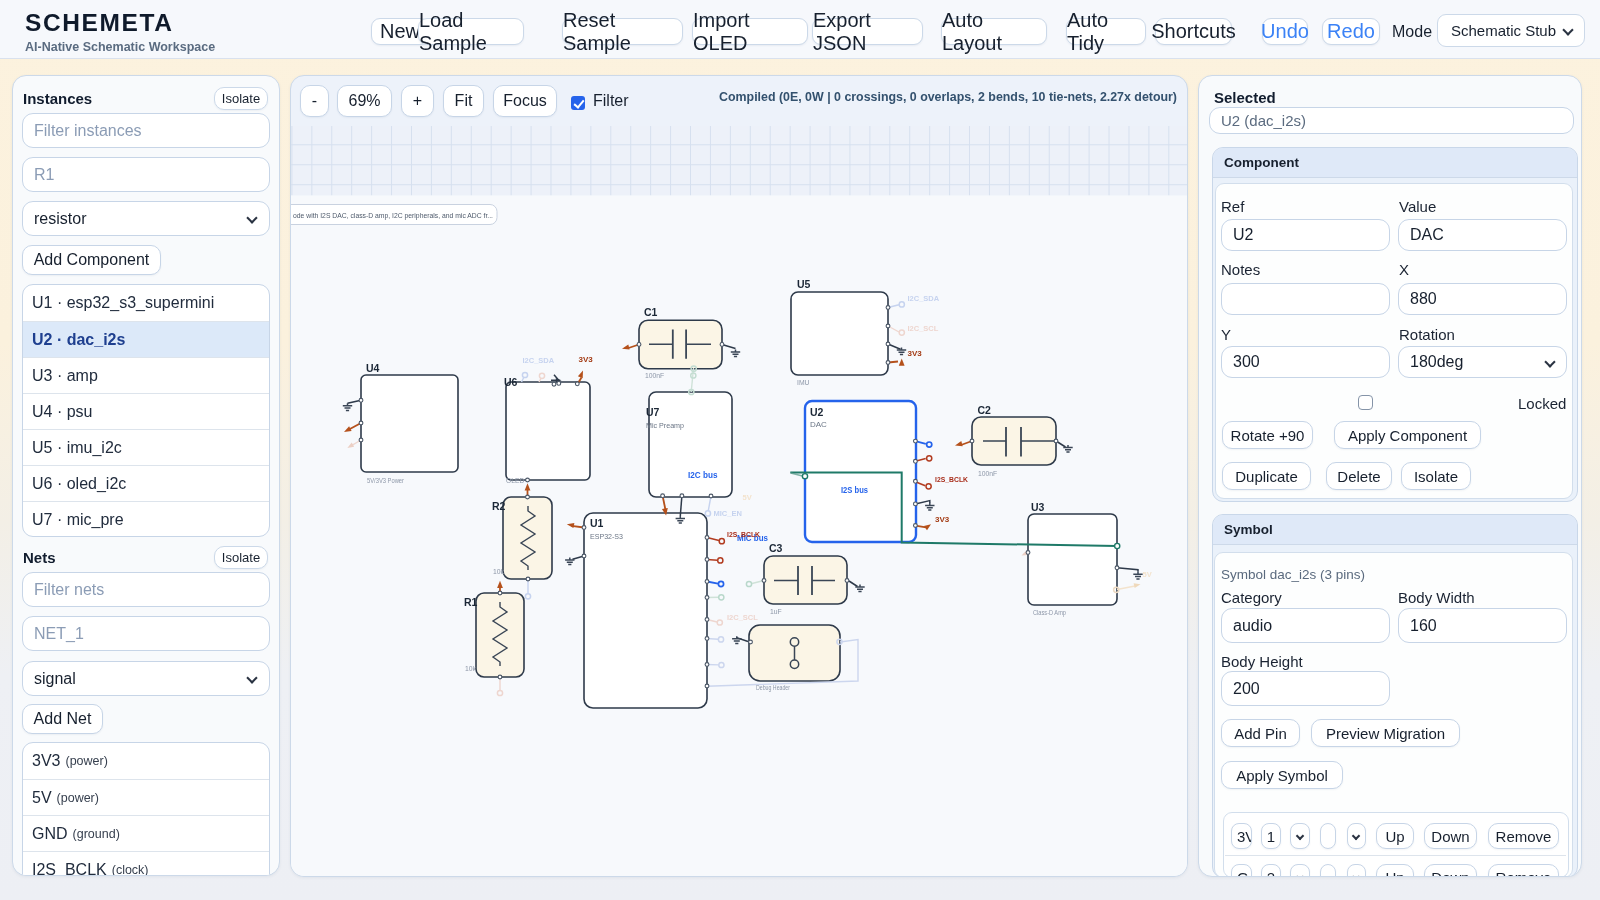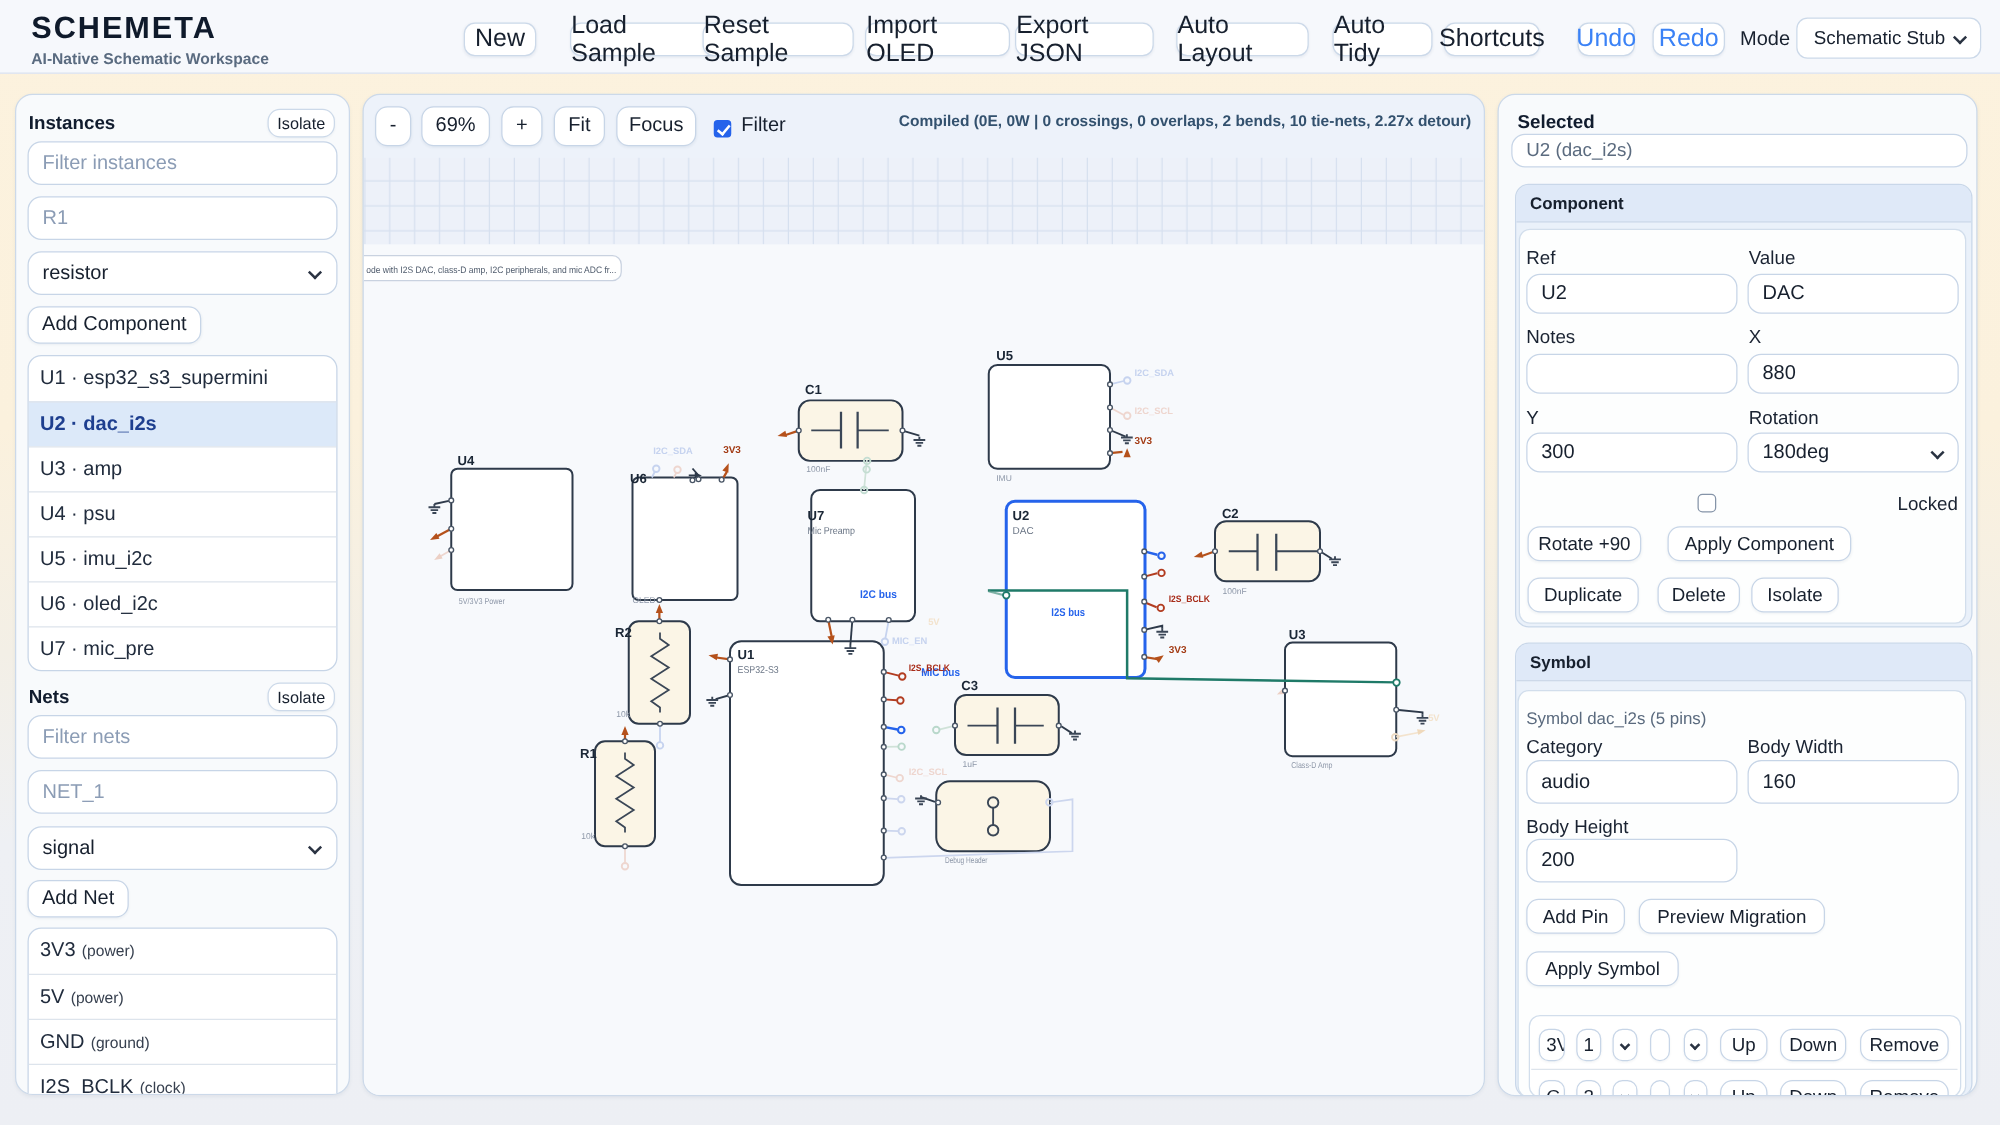--- a/index.html
+++ b/index.html
@@ -42,21 +42,21 @@
   .flbl { position:absolute; font-size:15px; color:#1a2332; }
   .finp { position:absolute; width:169px; height:32px; background:#fff; border:1px solid #c7d5e7; border-radius:11px; font-size:16px; color:#17202e; display:flex; align-items:center; padding-left:11px; }
   .rbtn { position:absolute; background:#fff; border:1px solid #c7d5e7; border-radius:10px; font-size:15px; color:#17202e; display:flex; align-items:center; justify-content:center; box-shadow:0 1px 2px rgba(40,70,110,.06); }
 </style>
 </head>
 <body>
   <div class="hdr">
     <div class="logo">SCHEMETA</div>
     <div class="sub">AI-Native Schematic Workspace</div>
     <div class="hbtn" style="left:371px; width:58px;">New</div>
-    <div class="hbtn" style="left:456px; width:119px;">Load Sample</div>
+    <div class="hbtn" style="left:418px; width:106px;">Load Sample</div>
     <div class="hbtn" style="left:562px; width:121px;">Reset Sample</div>
     <div class="hbtn" style="left:692px; width:116px;">Import OLED</div>
     <div class="hbtn" style="left:812px; width:111px;">Export JSON</div>
     <div class="hbtn" style="left:941px; width:106px;">Auto Layout</div>
     <div class="hbtn" style="left:1066px; width:80px;">Auto Tidy</div>
     <div class="hbtn" style="left:1155px; width:77px;">Shortcuts</div>
     <div class="hbtn dis" style="left:1262px; width:46px;">Undo</div>
     <div class="hbtn dis" style="left:1322px; width:58px;">Redo</div>
     <div class="modelbl">Mode</div>
     <div class="modesel">Schematic Stub<span class="chev" style="right:12px; top:11px;"></span></div>
@@ -364,21 +364,21 @@
     <div class="rbtn" style="left:23px; top:345px; width:91px; height:28px;">Rotate +90</div>
     <div class="rbtn" style="left:135px; top:345px; width:147px; height:28px;">Apply Component</div>
     <div class="rbtn" style="left:23px; top:386px; width:89px; height:28px;">Duplicate</div>
     <div class="rbtn" style="left:127px; top:386px; width:66px; height:28px;">Delete</div>
     <div class="rbtn" style="left:202px; top:386px; width:70px; height:28px;">Isolate</div>
 
     <div class="sect" style="top:438px; height:364px;">
       <div class="shead">Symbol</div>
     </div>
     <div class="card" style="left:15px; top:476px; width:359px; height:326px;"></div>
-    <div style="position:absolute; left:22px; top:491px; font-size:13.5px; color:#5a6a7e;">Symbol dac_i2s (5 pins)</div>
+    <div style="position:absolute; left:22px; top:491px; font-size:13.5px; color:#5a6a7e;">Symbol dac_i2s (3 pins)</div>
     <div class="flbl" style="left:22px; top:513px;">Category</div>
     <div class="flbl" style="left:199px; top:513px;">Body Width</div>
     <div class="finp" style="left:22px; top:532px; height:35px;">audio</div>
     <div class="finp" style="left:199px; top:532px; height:35px;">160</div>
     <div class="flbl" style="left:22px; top:577px;">Body Height</div>
     <div class="finp" style="left:22px; top:595px; height:35px;">200</div>
     <div class="rbtn" style="left:22px; top:643px; width:79px; height:28px;">Add Pin</div>
     <div class="rbtn" style="left:112px; top:643px; width:149px; height:28px;">Preview Migration</div>
     <div class="rbtn" style="left:22px; top:685px; width:122px; height:28px;">Apply Symbol</div>
     <div class="card" style="left:24px; top:736px; width:346px; height:66px; background:#fff;"></div>

